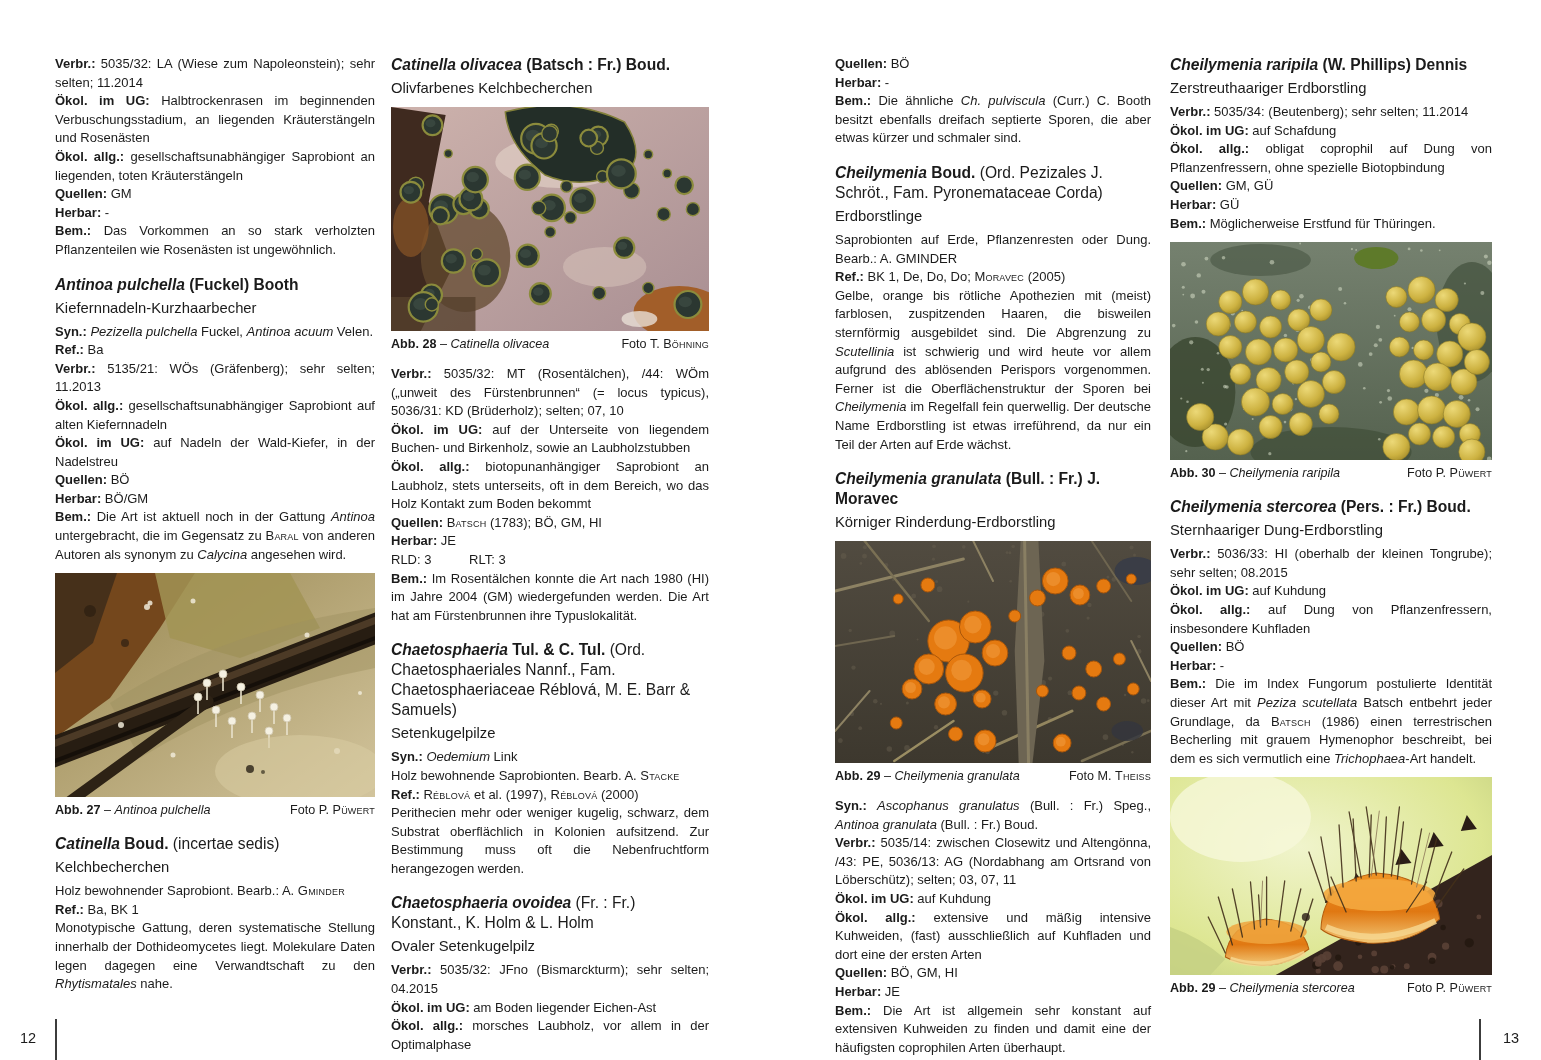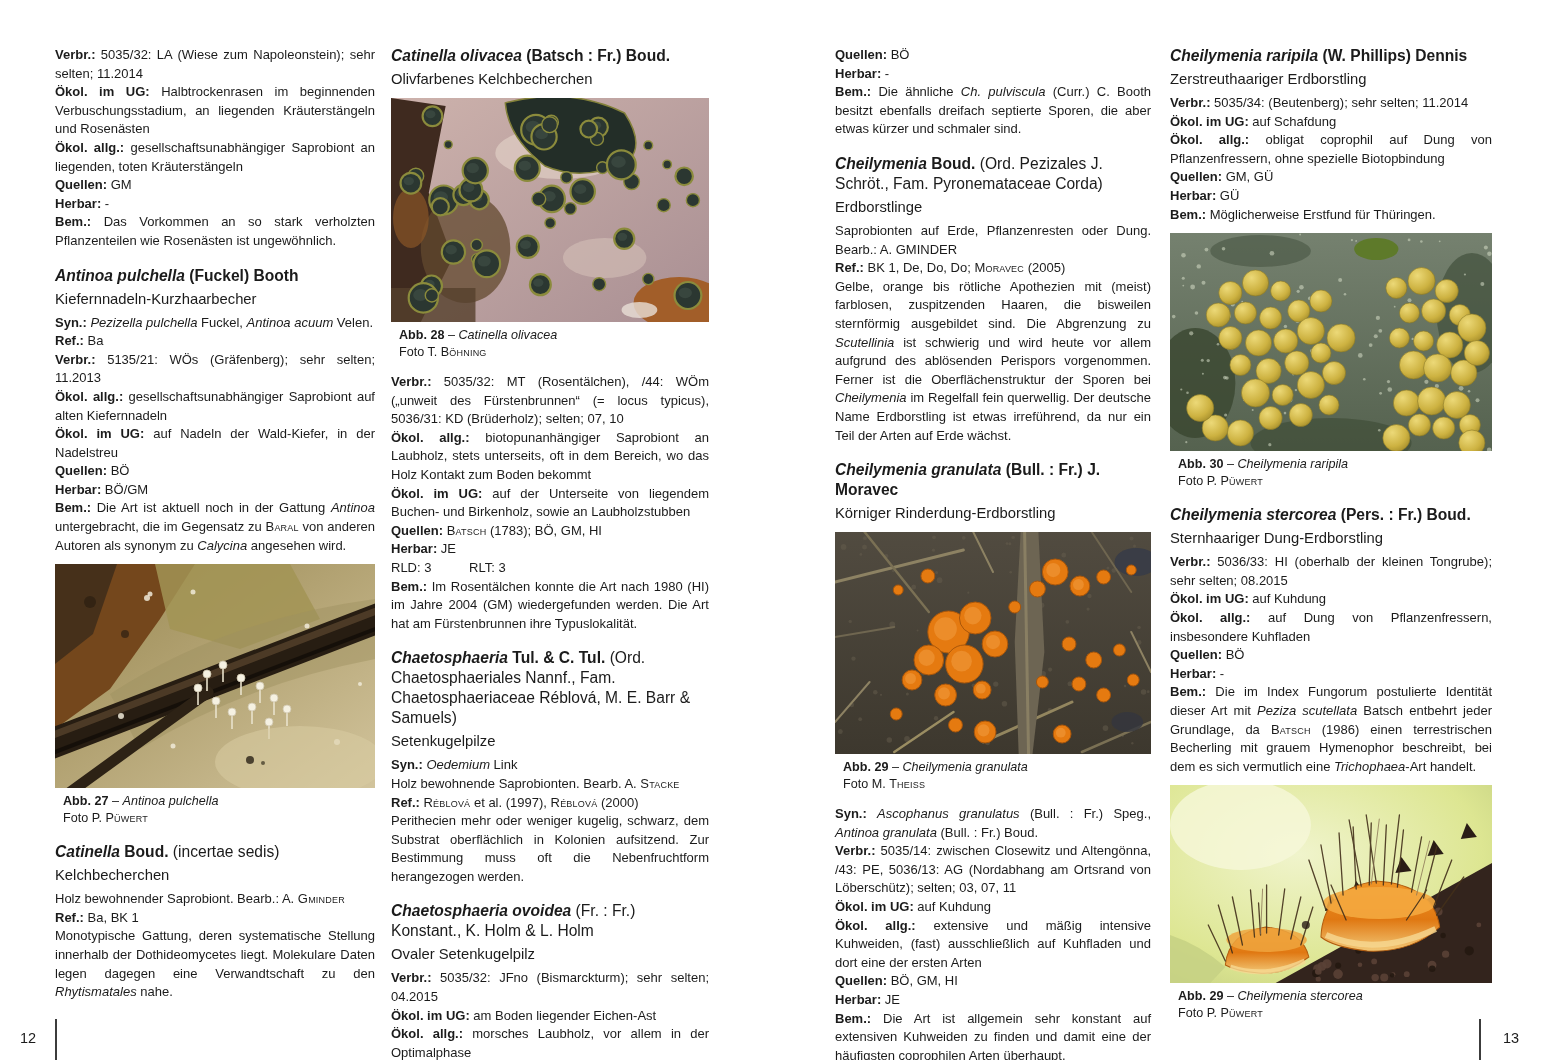--- a/index.html
+++ b/index.html
@@ -1,37 +1,37 @@
 <!DOCTYPE html>
 <html lang="de"><head>
 <meta charset="utf-8">
 <style>
   html,body{margin:0;padding:0;}
   body{
     width:1541px;height:1060px;position:relative;overflow:hidden;
     background:#ffffff;color:#1b1b1b;
     font-family:"Liberation Sans",sans-serif;
   }
-  .col{position:absolute;top:46px;}
+  .col{position:absolute;top:55px;}
   #col-0{left:55px;width:320px;}
   #col-1{left:391px;width:318px;}
   #col-2{left:835px;width:316px;}
   #col-3{left:1170px;width:322px;}
   .para{font-size:13px;line-height:18.6px;text-align:justify;}
   .heading{font-size:15.6px;line-height:20px;margin-top:15px;margin-bottom:3px;}
   .subtitle{font-size:14.8px;line-height:20px;margin-bottom:5px;}
   .col > :first-child{margin-top:0;}
   .seg-b{font-weight:700;}
   .seg-i{font-style:italic;}
   .seg-bi{font-weight:700;font-style:italic;}
   .seg-sc{font-variant:small-caps;letter-spacing:.2px;}
   .photo{width:100%;height:222px;margin-top:9px;overflow:hidden;background:#888;}
   .photo svg{display:block;}
   .caption{display:flex;justify-content:space-between;align-items:baseline;
-    font-size:12.6px;line-height:17px;margin:5px 0 12px;flex-direction:column;}
+    font-size:12.6px;line-height:17px;margin:5px 0 12px;}
   .cap-right{white-space:nowrap;margin-left:8px;}
   .rld{font-size:13px;line-height:18.6px;}
   .rld-left{display:inline-block;width:78px;}
   .footer-num{position:absolute;top:1030px;font-size:14.5px;}
   #page-num-left{left:20px;}
   #page-num-right{left:1503px;}
   .footer-rule{position:absolute;top:1019px;width:1.5px;height:41px;background:#3c3c3c;}
   #rule-left{left:55px;}
   #rule-right{left:1479px;}
 </style>
@@ -215,22 +215,22 @@
         <circle cx="199.0" cy="31.1" r="8.4" fill="#2b3731" stroke="#8b8b3c" stroke-width="2.2"></circle>
         <circle cx="49.6" cy="108.7" r="8.6" fill="#2b3731" stroke="#8b8b3c" stroke-width="2.2"></circle>
         <ellipse cx="250" cy="212" rx="18" ry="8" fill="#e8ded6" opacity="0.8"></ellipse>
       </svg>
     </div>
     <div class="caption">
       <span class="cap-left"><span class="seg-b">Abb. 28</span><span> – </span><span class="seg-i">Catinella olivacea</span></span>
       <span class="cap-right"><span>Foto T. </span><span class="seg-sc">Böhning</span></span>
     </div>
     <div class="para"><span class="seg-b">Verbr.:</span><span> 5035/32: MT (Rosentälchen), /44: WÖm („unweit des Fürstenbrunnen“ (= locus typicus), 5036/31: KD (Brüderholz); selten; 07, 10</span></div>
+    <div class="para"><span class="seg-b">Ökol. im UG:</span><span> auf der Unterseite von liegendem Buchen- und Birkenholz, sowie an Laubholzstubben</span></div>
     <div class="para"><span class="seg-b">Ökol. allg.:</span><span> biotopunanhängiger Saprobiont an Laubholz, stets unterseits, oft in dem Bereich, wo das Holz Kontakt zum Boden bekommt</span></div>
-    <div class="para"><span class="seg-b">Ökol. im UG:</span><span> auf der Unterseite von liegendem Buchen- und Birkenholz, sowie an Laubholzstubben</span></div>
     <div class="para"><span class="seg-b">Quellen:</span><span> </span><span class="seg-sc">Batsch</span><span> (1783); BÖ, GM, HI</span></div>
     <div class="para"><span class="seg-b">Herbar:</span><span> JE</span></div>
     <div class="rld"><span class="rld-left">RLD: 3</span><span>RLT: 3</span></div>
     <div class="para"><span class="seg-b">Bem.:</span><span> Im Rosentälchen konnte die Art nach 1980 (HI) im Jahre 2004 (GM) wiedergefunden werden. Die Art hat am Fürstenbrunnen ihre Typuslokalität.</span></div>
     <div class="heading"><span class="seg-bi">Chaetosphaeria</span><span class="seg-b"> Tul. &amp; C. Tul.</span><span> (Ord. Chaetosphaeriales Nannf., Fam. Chaetosphaeriaceae Réblová, M. E. Barr &amp; Samuels)</span></div>
     <div class="subtitle"><span>Setenkugelpilze</span></div>
     <div class="para"><span class="seg-b">Syn.:</span><span> </span><span class="seg-i">Oedemium</span><span> Link</span></div>
     <div class="para"><span>Holz bewohnende Saprobionten. Bearb. A. </span><span class="seg-sc">Stacke</span></div>
     <div class="para"><span class="seg-b">Ref.:</span><span> </span><span class="seg-sc">Réblová</span><span> et al. (1997), </span><span class="seg-sc">Réblová</span><span> (2000)</span></div>
     <div class="para"><span>Perithecien mehr oder weniger kugelig, schwarz, dem Substrat oberflächlich in Kolonien aufsitzend. Zur Bestimmung muss oft die Nebenfruchtform herangezogen werden.</span></div>

